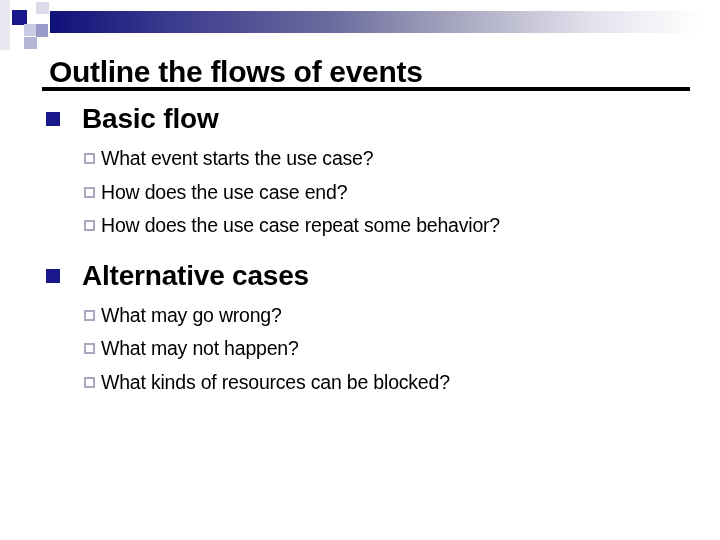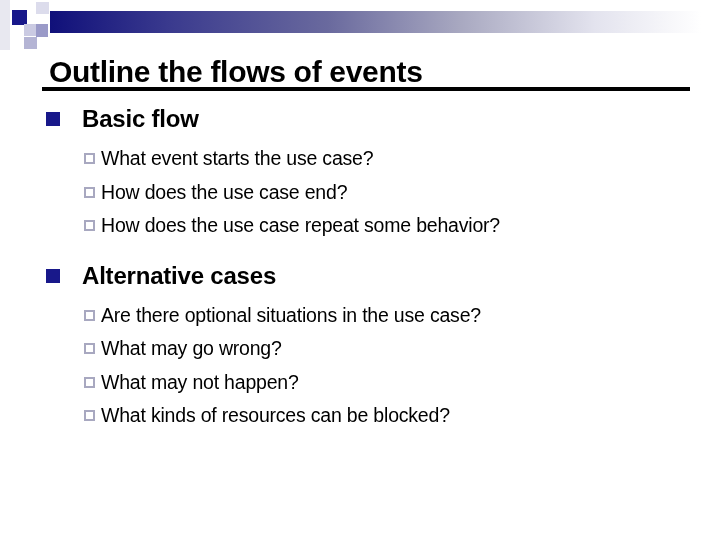--- a/index.html
+++ b/index.html
@@ -54,21 +54,21 @@
   .h-row {
     display: flex; align-items: center;
     height: 34px;
     margin: 0 0 6px 46px;
   }
   .h-bullet {
     width: 14px; height: 14px; flex: 0 0 14px;
     background: var(--heading-bullet, #18188a);
     margin-right: 22px;
   }
-  .h-text { font-size: 24px; font-weight: 700; letter-spacing: -0.2px; }
+  .h-text { font-size: 28px; font-weight: 700; letter-spacing: -0.2px; }
 
   .sub-row {
     display: flex; align-items: center;
     height: 33.5px;
     margin-left: 84px;
   }
   .sub-bullet {
     width: 7px; height: 7px; flex: 0 0 7px;
     border: 2px solid var(--sub-bullet-border, #a8a8c0);
     background: #ffffff;
@@ -115,24 +115,20 @@
       </div>
     </div>
 
     <div class="section">
       <div class="h-row">
         <span class="h-bullet"></span>
         <span class="h-text">Alternative cases</span>
       </div>
       <div class="sub-row">
         <span class="sub-bullet"></span>
-        <span class="sub-text">Are there optional situations in the use case?</span>
-      </div>
-      <div class="sub-row">
-        <span class="sub-bullet"></span>
         <span class="sub-text">What may go wrong?</span>
       </div>
       <div class="sub-row">
         <span class="sub-bullet"></span>
         <span class="sub-text">What may not happen?</span>
       </div>
       <div class="sub-row">
         <span class="sub-bullet"></span>
         <span class="sub-text">What kinds of resources can be blocked?</span>
       </div>

